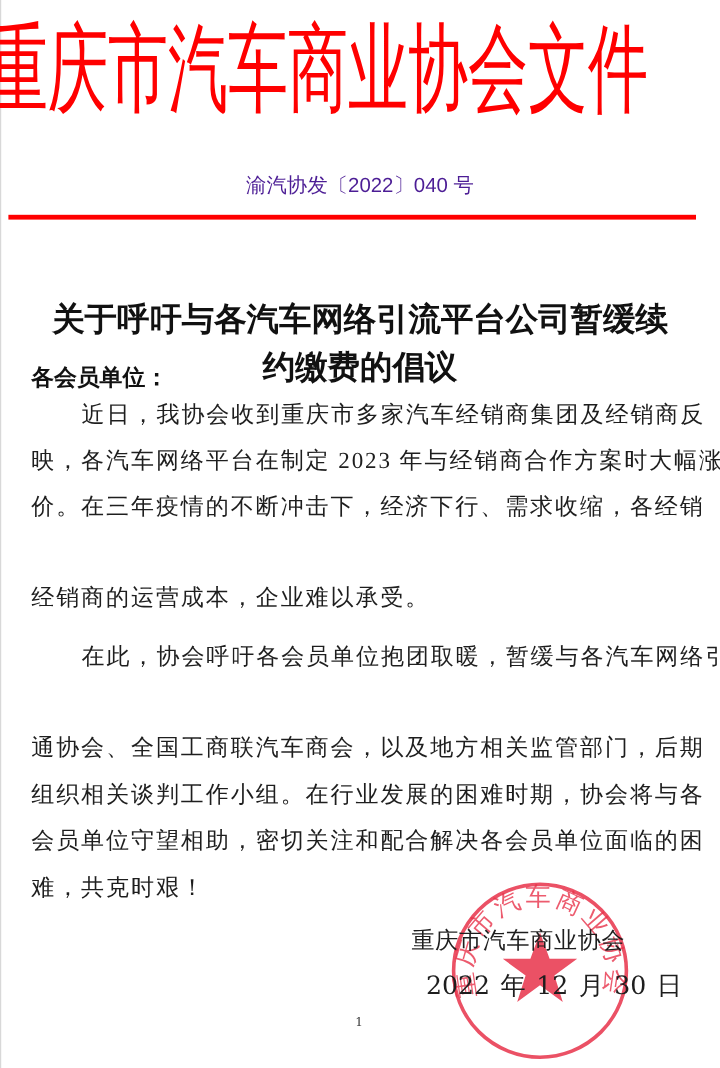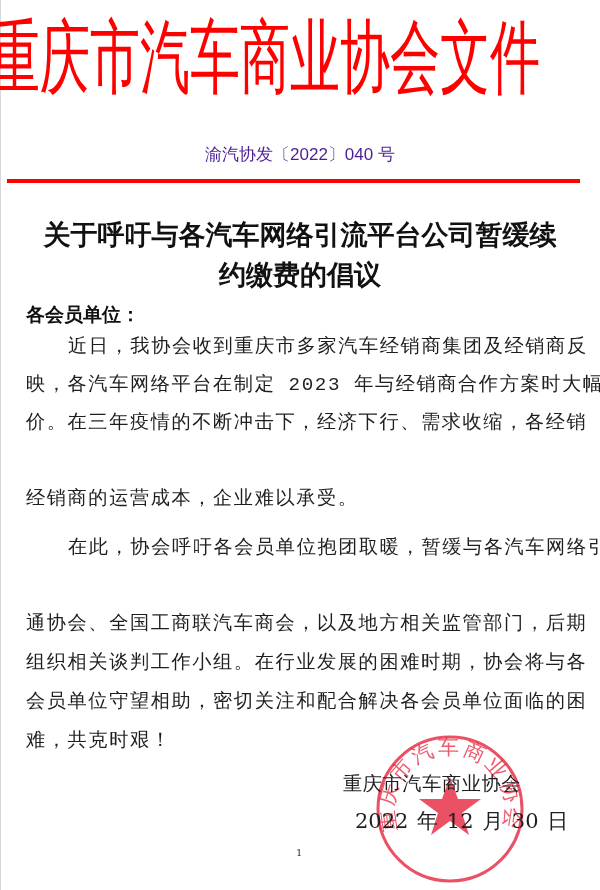--- a/index.html
+++ b/index.html
@@ -14,29 +14,29 @@
                    font-size: 50px; font-weight: normal; letter-spacing: 0px; white-space: nowrap;
                    transform: scaleY(1.62); transform-origin: center; }
 
   .docno { position: absolute; left: 0; top: 143px; width: 600px; text-align: center;
            font-size: 17px; color: #4c1d95; font-family: Liberation Sans, sans-serif; }
 
   .redline { position: absolute; left: 7px; top: 179px; width: 573px; height: 4px; background: #ff0000; }
 
   .subject { position: absolute; left: 0; width: 600px; text-align: center;
              font-family: "DejaVu Sans", "Liberation Sans", sans-serif; font-weight: bold;
-             font-size: 27px; color: #111; white-space: nowrap; }
+             font-size: 27px; color: #111; white-space: nowrap; margin-top: 31px; }
   .subject.l1 { top: 217px; }
   .subject.l2 { top: 257px; }
 
   .salutation { position: absolute; left: 26px; top: 302px; font-family: "DejaVu Sans", "Liberation Sans", sans-serif;
                 font-weight: bold; font-size: 19px; color: #111; }
 
   .line { position: absolute; left: 26px; width: 548px; font-size: 19.2px; color: #1e1e1e;
-          white-space: nowrap; letter-spacing: 1.6px; font-family: Liberation Mono, monospace; }
+          white-space: nowrap; letter-spacing: 1.6px; font-family: Liberation Serif, serif; }
   .line.indent { left: 68px; width: 506px; }
 
   .stamp { position: absolute; left: 374px; top: 733px; width: 152px; height: 152px; }
 
   .sig-org { position: absolute; left: 343px; top: 771px; font-size: 19.2px; letter-spacing: 0.6px;
              color: #1e1e1e; white-space: nowrap; }
   .sig-date { position: absolute; left: 355px; top: 807px; font-size: 21px; color: #1e1e1e;
               white-space: nowrap; word-spacing: 2px; }
 
   .pageno { position: absolute; left: 296px; top: 847px; font-size: 10px; color: #333; }

